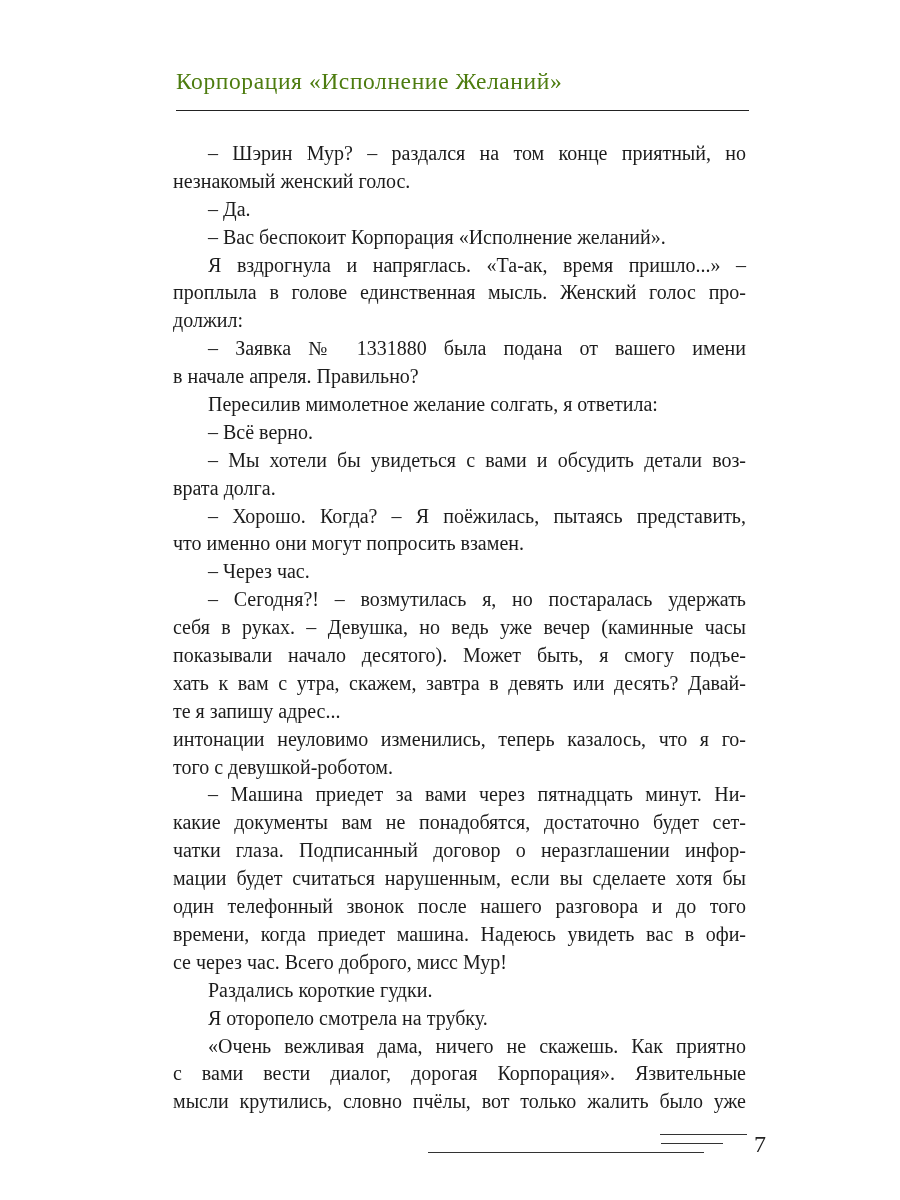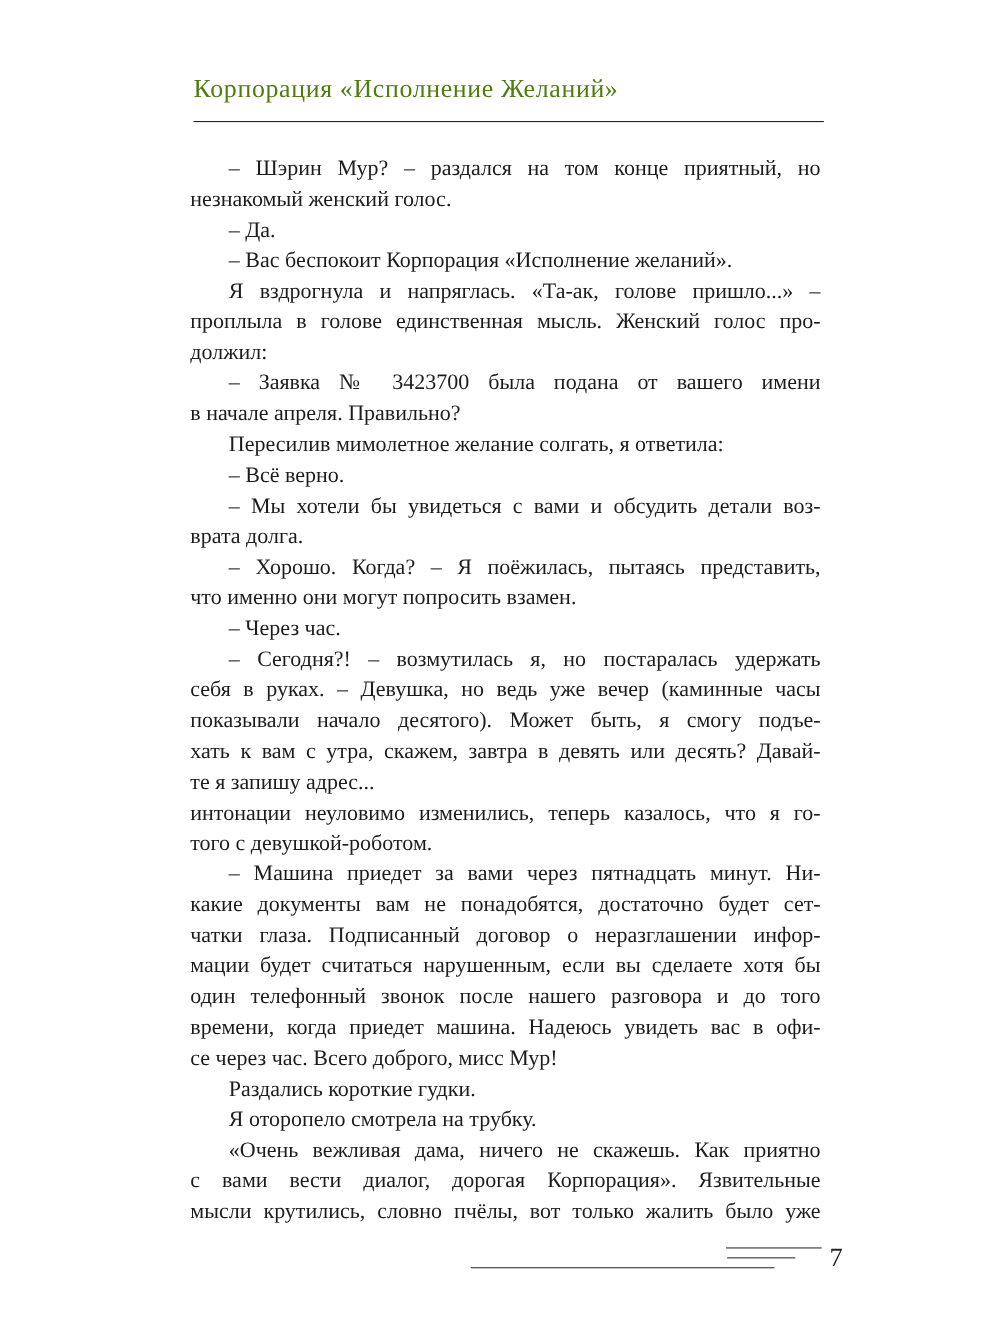--- a/index.html
+++ b/index.html
@@ -70,24 +70,24 @@
 <body>
 
 <div class="running-head">Корпорация «Исполнение Желаний»</div>
 <div class="head-rule"></div>
 
 <div class="body-text" id="body-text">
     <span class="line indent">– Шэрин Мур? – раздался на том конце приятный, но</span>
     <span class="line last">незнакомый женский голос.</span>
     <span class="line indent last">– Да.</span>
     <span class="line indent last">– Вас беспокоит Корпорация «Исполнение желаний».</span>
-    <span class="line indent">Я вздрогнула и напряглась. «Та-ак, голове пришло...» –</span>
+    <span class="line indent">Я вздрогнула и напряглась. «Та-ак, время пришло...» –</span>
     <span class="line">проплыла в голове единственная мысль. Женский голос про-</span>
     <span class="line last">должил:</span>
-    <span class="line indent">– Заявка № 3423700 была подана от вашего имени</span>
+    <span class="line indent">– Заявка № 1331880 была подана от вашего имени</span>
     <span class="line last">в начале апреля. Правильно?</span>
     <span class="line indent last">Пересилив мимолетное желание солгать, я ответила:</span>
     <span class="line indent last">– Всё верно.</span>
     <span class="line indent">– Мы хотели бы увидеться с вами и обсудить детали воз-</span>
     <span class="line last">врата долга.</span>
     <span class="line indent">– Хорошо. Когда? – Я поёжилась, пытаясь представить,</span>
     <span class="line last">что именно они могут попросить взамен.</span>
     <span class="line indent last">– Через час.</span>
     <span class="line indent">– Сегодня?! – возмутилась я, но постаралась удержать</span>
     <span class="line">себя в руках. – Девушка, но ведь уже вечер (каминные часы</span>

